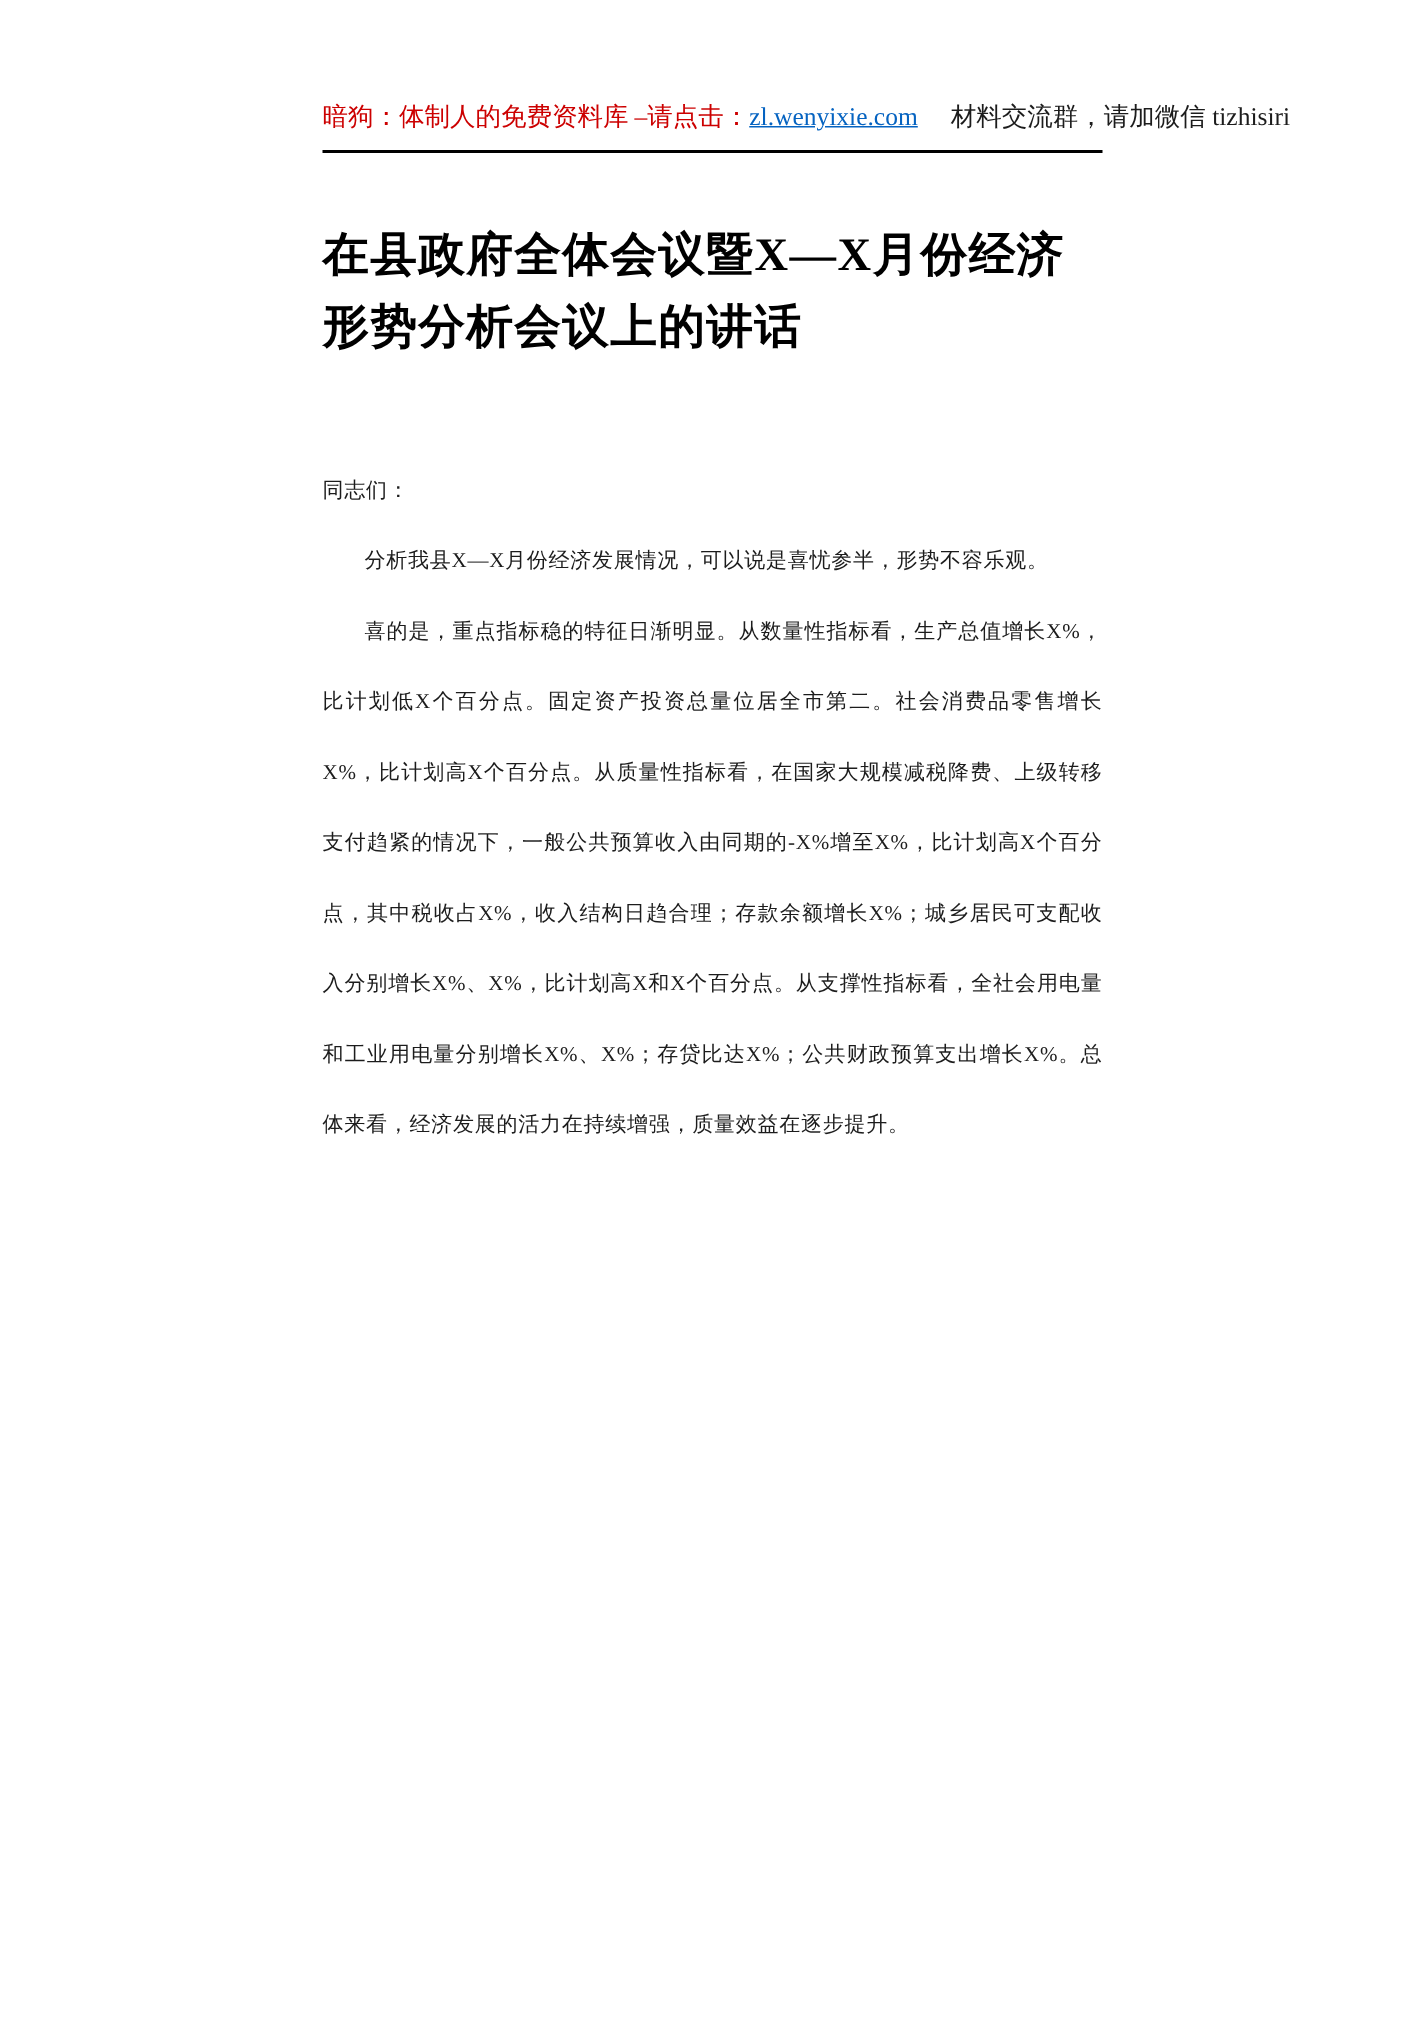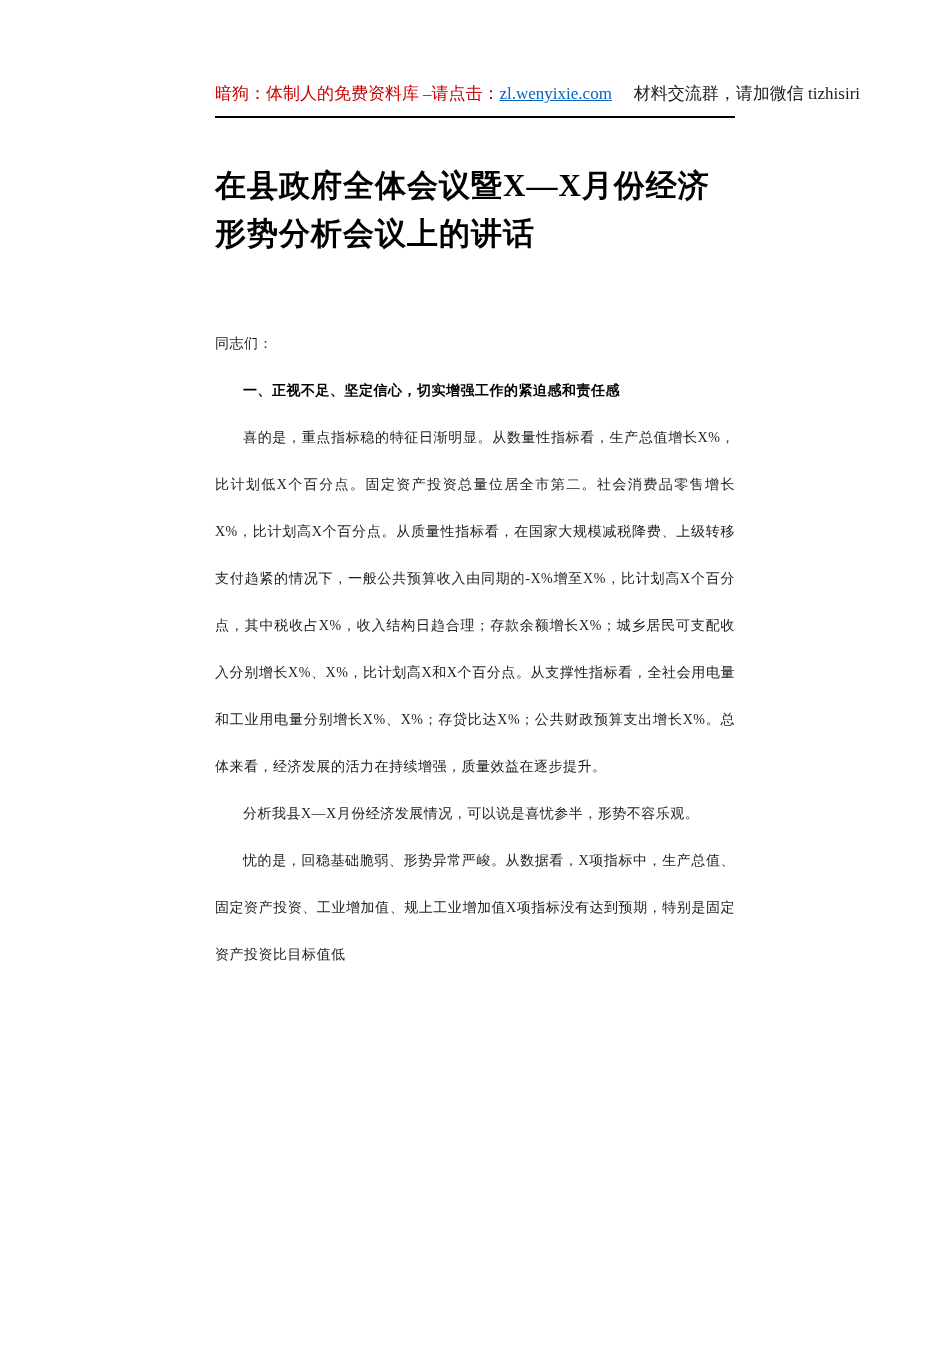--- a/index.html
+++ b/index.html
@@ -6,21 +6,21 @@
     margin: 0;
     padding: 0;
     background: #ffffff;
   }
   .page {
     position: relative;
     width: 772px;
     height: 1346px;
     margin: 0 auto;
     box-sizing: border-box;
-    padding: 16px 126px;
+    padding: 0 126px;
     background: #ffffff;
     font-family: "Liberation Serif", "DejaVu Serif", serif;
     color: #1c1c1c;
     overflow: hidden;
   }
   .doc-header {
     padding-top: 66px;
     padding-bottom: 10px;
     border-bottom: 2px solid #000000;
     text-align: center;
@@ -73,19 +73,17 @@
 <div class="page">
 
   <header class="doc-header">
     <span class="red site-label">暗狗：体制人的免费资料库</span><span class="red">–请点击：</span><a class="link">zl.wenyixie.com</a><span class="contact">材料交流群，请加微信 tizhisiri</span>
   </header>
 
   <h1 class="doc-title">在县政府全体会议暨X—X月份经济形势分析会议上的讲话</h1>
 
   <main class="body-text">
     <p class="no-indent">同志们：</p>
-    <p class="section-heading">一、正视不足、坚定信心，切实增强工作的紧迫感和责任感</p>
+    <p>分析我县X—X月份经济发展情况，可以说是喜忧参半，形势不容乐观。</p>
     <p>喜的是，重点指标稳的特征日渐明显。从数量性指标看，生产总值增长X%，比计划低X个百分点。固定资产投资总量位居全市第二。社会消费品零售增长X%，比计划高X个百分点。从质量性指标看，在国家大规模减税降费、上级转移支付趋紧的情况下，一般公共预算收入由同期的-X%增至X%，比计划高X个百分点，其中税收占X%，收入结构日趋合理；存款余额增长X%；城乡居民可支配收入分别增长X%、X%，比计划高X和X个百分点。从支撑性指标看，全社会用电量和工业用电量分别增长X%、X%；存贷比达X%；公共财政预算支出增长X%。总体来看，经济发展的活力在持续增强，质量效益在逐步提升。</p>
-    <p>分析我县X—X月份经济发展情况，可以说是喜忧参半，形势不容乐观。</p>
-    <p>忧的是，回稳基础脆弱、形势异常严峻。从数据看，X项指标中，生产总值、固定资产投资、工业增加值、规上工业增加值X项指标没有达到预期，特别是固定资产投资比目标值低</p>
   </main>
 
 </div>
 
 </body></html>

